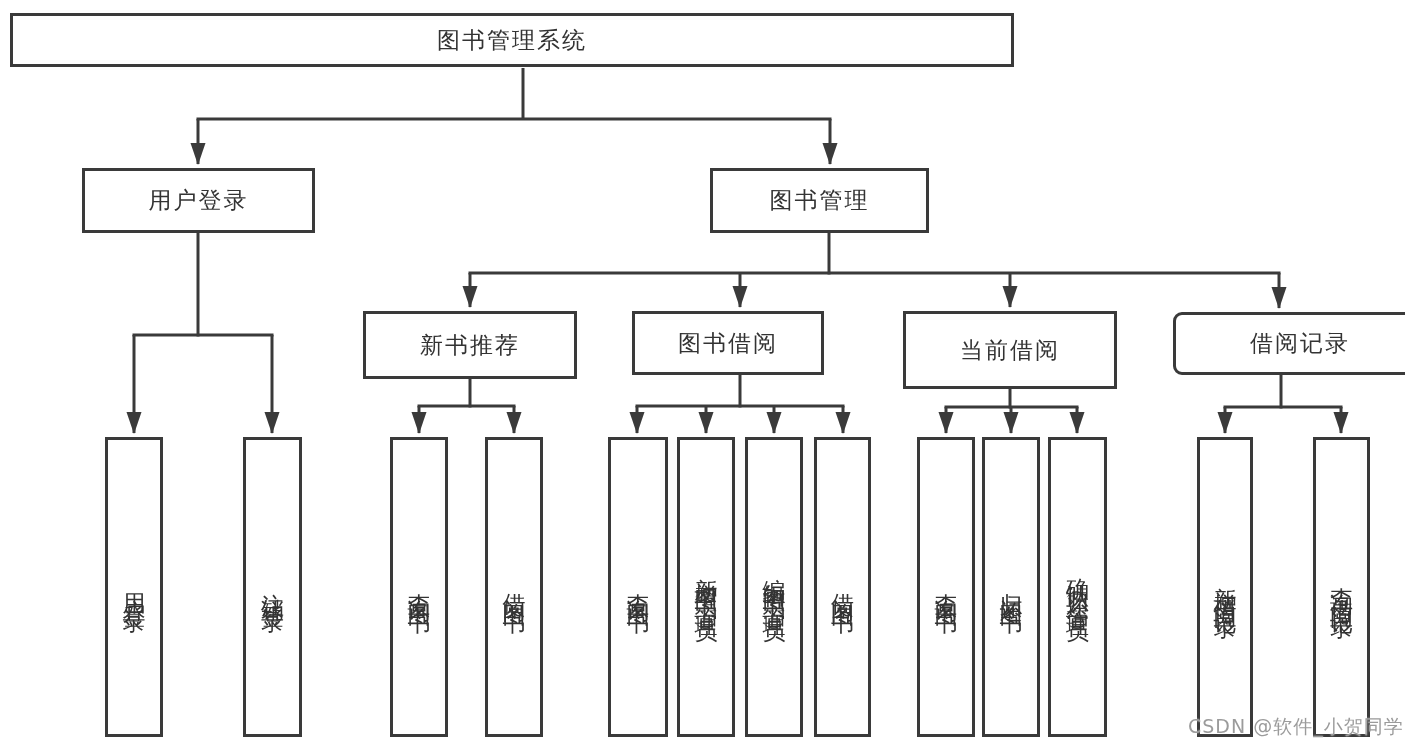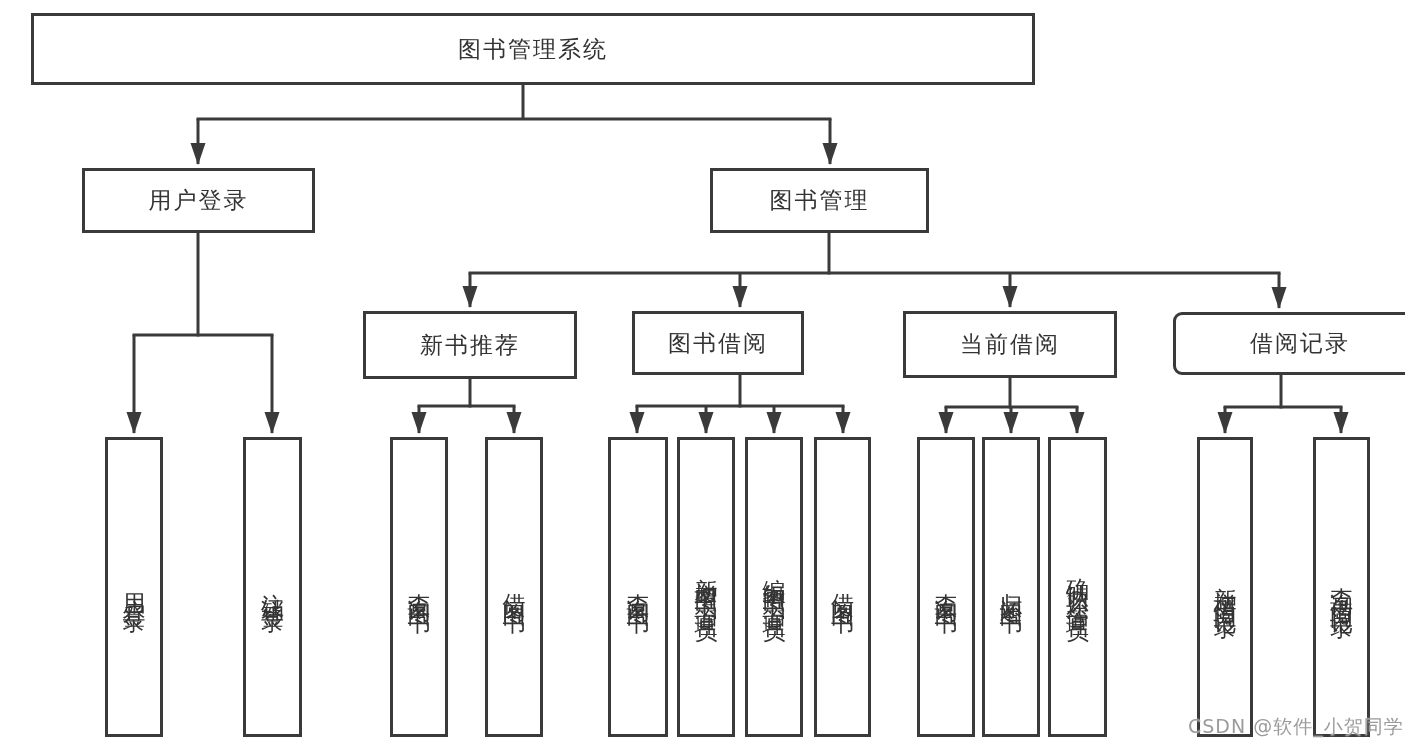--- a/index.html
+++ b/index.html
@@ -111,28 +111,28 @@
     <path class="edge" d="M946 407 V433" marker-end="url(#arrow)"></path>
     <path class="edge" d="M1011 407 V433" marker-end="url(#arrow)"></path>
     <path class="edge" d="M1077 407 V433" marker-end="url(#arrow)"></path>
 
     <path class="edge" d="M1281 375 V408.5"></path>
     <path class="edge" d="M1223.5 407 H1342.5"></path>
     <path class="edge" d="M1225 407 V433" marker-end="url(#arrow)"></path>
     <path class="edge" d="M1341 407 V433" marker-end="url(#arrow)"></path>
   </svg>
 
-  <div class="node hbox" style="left:31px; top:13px; width:1004px; height:72px;">图书管理系统</div>
+  <div class="node hbox" style="left:10px; top:13px; width:1004px; height:54px;">图书管理系统</div>
 
   <div class="node hbox" style="left:82px; top:168px; width:233px; height:65px;">用户登录</div>
   <div class="node hbox" style="left:710px; top:168px; width:219px; height:65px;">图书管理</div>
 
   <div class="node hbox" style="left:363px; top:311px; width:214px; height:68px;">新书推荐</div>
-  <div class="node hbox" style="left:632px; top:311px; width:172px; height:64px;">图书借阅</div>
-  <div class="node hbox" style="left:903px; top:311px; width:214px; height:67px;">当前借阅</div>
+  <div class="node hbox" style="left:632px; top:311px; width:192px; height:64px;">图书借阅</div>
+  <div class="node hbox" style="left:903px; top:311px; width:214px; height:78px;">当前借阅</div>
   <div class="node hbox" style="left:1173px; top:312px; width:254px; height:63px;border-radius:9px;">借阅记录</div>
 
   <div class="node vbox" style="left:105px; top:437px; width:58px; height:300px;">用户登录</div>
   <div class="node vbox" style="left:243px; top:437px; width:59px; height:300px;">注销登录</div>
 
   <div class="node vbox" style="left:390px; top:437px; width:58px; height:300px;">查询图书</div>
   <div class="node vbox" style="left:485px; top:437px; width:58px; height:300px;">借阅图书</div>
 
   <div class="node vbox" style="left:608px; top:437px; width:60px; height:300px;">查询图书</div>
   <div class="node vbox" style="left:677px; top:437px; width:58px; height:300px;">新增图书（管理员）</div>

